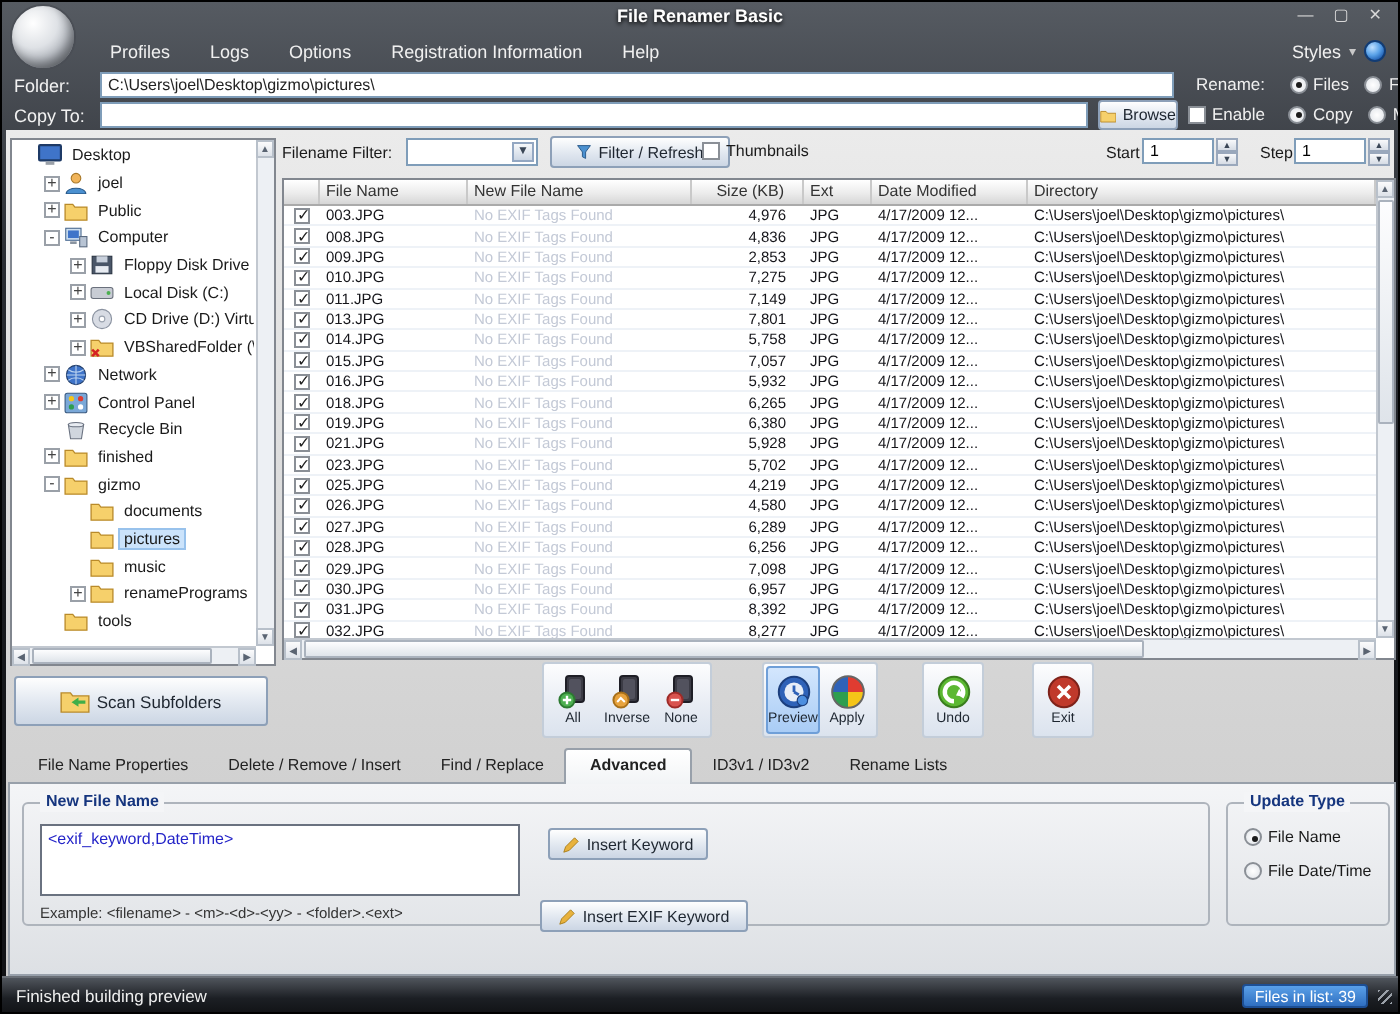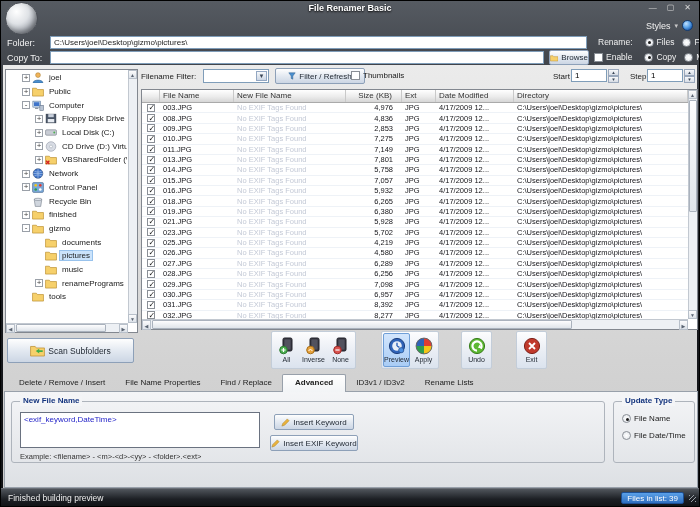--- a/index.html
+++ b/index.html
@@ -112,21 +112,21 @@
   .tabpanel{position:absolute;left:3px;top:390px;width:694px;height:97px;
     background:linear-gradient(#f4f5f7,#dde0e4);border:1px solid #98a0aa;z-index:3;}
   .grp{position:absolute;border:1px solid #aeb4bc;border-radius:3px;}
   .grp-title{position:absolute;top:-6px;left:8px;font-size:8px;font-weight:bold;color:#15357e;
     background:#f4f5f7;padding:0 3px;line-height:10px;}
   #grp-newname{left:6px;top:9px;width:594px;height:62px;}
   #grp-update{left:608px;top:9px;width:82px;height:62px;}
   #pattern-box{position:absolute;left:8px;top:10px;width:240px;height:36px;background:#fff;
     border:1px solid #6a7280;font-size:8px;color:#2424c8;padding:2px 3px;overflow:hidden;}
   #insert-kw{position:absolute;left:262px;top:12px;width:80px;height:16px;}
-  #insert-exif{position:absolute;left:258px;top:33px;width:88px;height:16px;}
+  #insert-exif{position:absolute;left:258px;top:48px;width:104px;height:16px;}
   .pencil{width:9px;height:9px;}
   #example-text{position:absolute;left:8px;top:50px;font-size:7.5px;color:#333;white-space:nowrap;}
   .ut-opts{position:absolute;left:8px;top:12px;display:flex;flex-direction:column;gap:8px;font-size:8px;color:#1a1a1a;}
   .ut-opts .ropt{margin-left:0;}
   
   .statusbar{position:absolute;left:0;right:0;bottom:0;height:18px;
     background:linear-gradient(#50555c,#1c1f24 60%,#121417);color:#efefef;font-size:8.5px;
     display:flex;align-items:center;padding:0 7px;z-index:5;border-top:1px solid #6a6f76;}
   .files-badge{position:absolute;right:15px;top:3px;height:12px;line-height:11px;padding:0 5px;
     background:linear-gradient(#5aa0e8,#2f6fc0);border:1px solid #1d4f94;border-radius:2px;
@@ -142,20 +142,29 @@
   <div class="titlebar">
     <span>File Renamer Basic</span>
   </div>
   <div class="winctrl">
     <span>—</span>
     <span>▢</span>
     <span>✕</span>
   </div>
   <div class="logo"></div>
 
+  <div class="menubar">
+    <div id="menu-items" style="display:flex">
+        <span class="menu-item">Profiles</span>
+        <span class="menu-item">Logs</span>
+        <span class="menu-item">Options</span>
+        <span class="menu-item">Registration Information</span>
+        <span class="menu-item">Help</span>
+      </div>
+  </div>
   <div class="styles-btn">
     <span>Styles</span>
     <span class="dd-caret">▾</span>
     <span class="globe"></span>
   </div>
 
   <span class="flabel" style="left:6px;top:37px">Folder:</span>
   <input class="txt" style="left: 49px; top: 35px; width: 537px;" value="C:\Users\joel\Desktop\gizmo\pictures\">
   <div class="opt-cluster" style="left:597px;top:36px">
     <span>Rename:</span>
@@ -193,20 +202,30 @@
           <span class="radio"></span>
           <span>Move</span>
         </span>
       </span>
   </div>
 
   <div class="mainbg"></div>
 
   <div class="tree">
     <div class="tree-rows">
+        <div class="tree-row" style="padding-left: 2px;">
+          <span class="expand-spacer"></span>
+          <span class="ticon">
+            <svg viewBox="0 0 11 10">
+              <rect x="0.5" y="0.5" width="10" height="7" rx="0.5" fill="#3f74c9" stroke="#1e3a66"></rect>
+              <rect x="3.5" y="8" width="4" height="1.5" fill="#9aa0a8"></rect>
+            </svg>
+          </span>
+          <span class="tree-label">Desktop</span>
+        </div>
         <div class="tree-row" style="padding-left: 15px;">
           <span class="expand">+</span>
           <span class="ticon">
             <svg viewBox="0 0 11 10">
               <circle cx="5.5" cy="2.8" r="2.2" fill="#f0b45a" stroke="#a87828" stroke-width="0.5"></circle>
               <path d="M1 10c0-3.5 9-3.5 9 0z" fill="#4a90d0" stroke="#2a5a8a" stroke-width="0.5"></path>
             </svg>
           </span>
           <span class="tree-label">joel</span>
         </div>
@@ -755,22 +774,22 @@
 
   <div class="lbtn" id="scan-btn">
     <svg viewBox="0 0 13 11">
         <path d="M0.5 2h4l1 1.3h7v7H0.5z" fill="#f6d06b" stroke="#b98a2a" stroke-width="0.6"></path>
         <path d="M5 6l3-2v1.3h3v1.4H8V8z" fill="#3fae49"></path>
       </svg>
     <span>Scan Subfolders</span>
   </div>
 
   <div class="tabstrip">
+      <div class="tab">File Name Properties</div>
       <div class="tab">Delete / Remove / Insert</div>
-      <div class="tab">File Name Properties</div>
       <div class="tab">Find / Replace</div>
       <div class="tab active">Advanced</div>
       <div class="tab">ID3v1 / ID3v2</div>
       <div class="tab">Rename Lists</div>
     </div>
   <div class="tabpanel">
     <div class="grp" id="grp-newname">
       <span class="grp-title">New File Name</span>
       <div id="pattern-box">&lt;exif_keyword,DateTime&gt;</div>
       <div class="lbtn" id="insert-kw">

